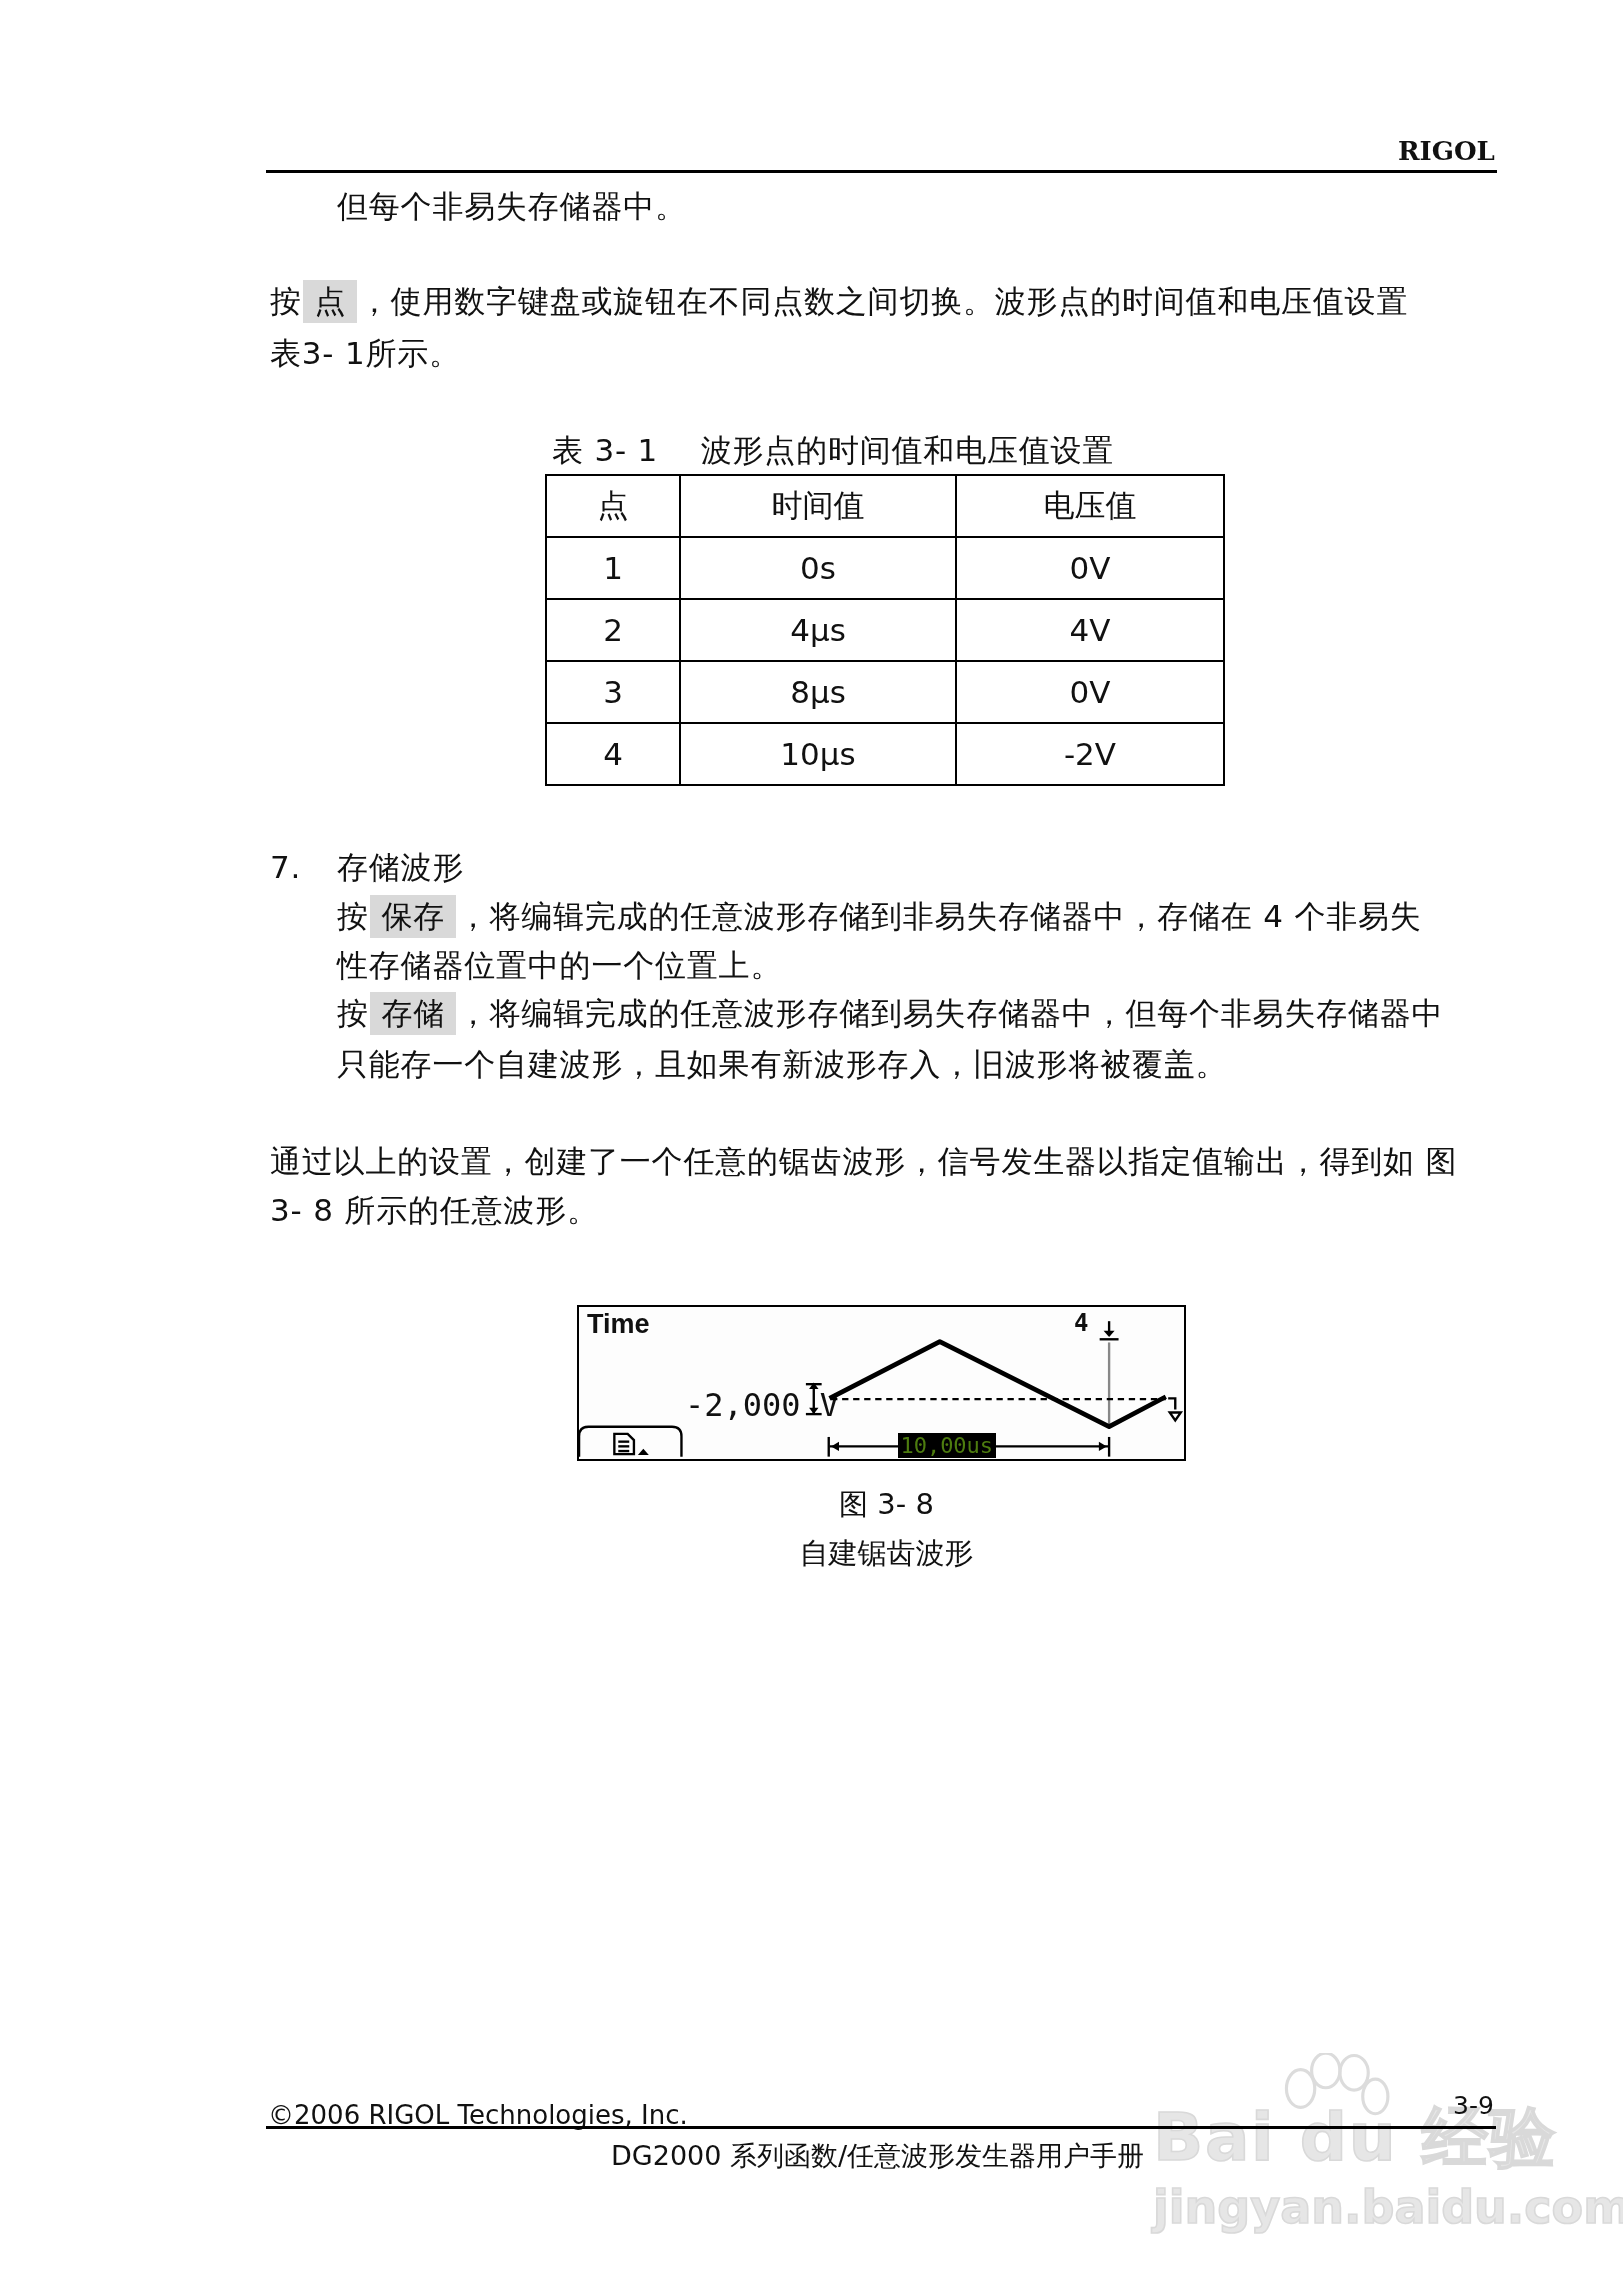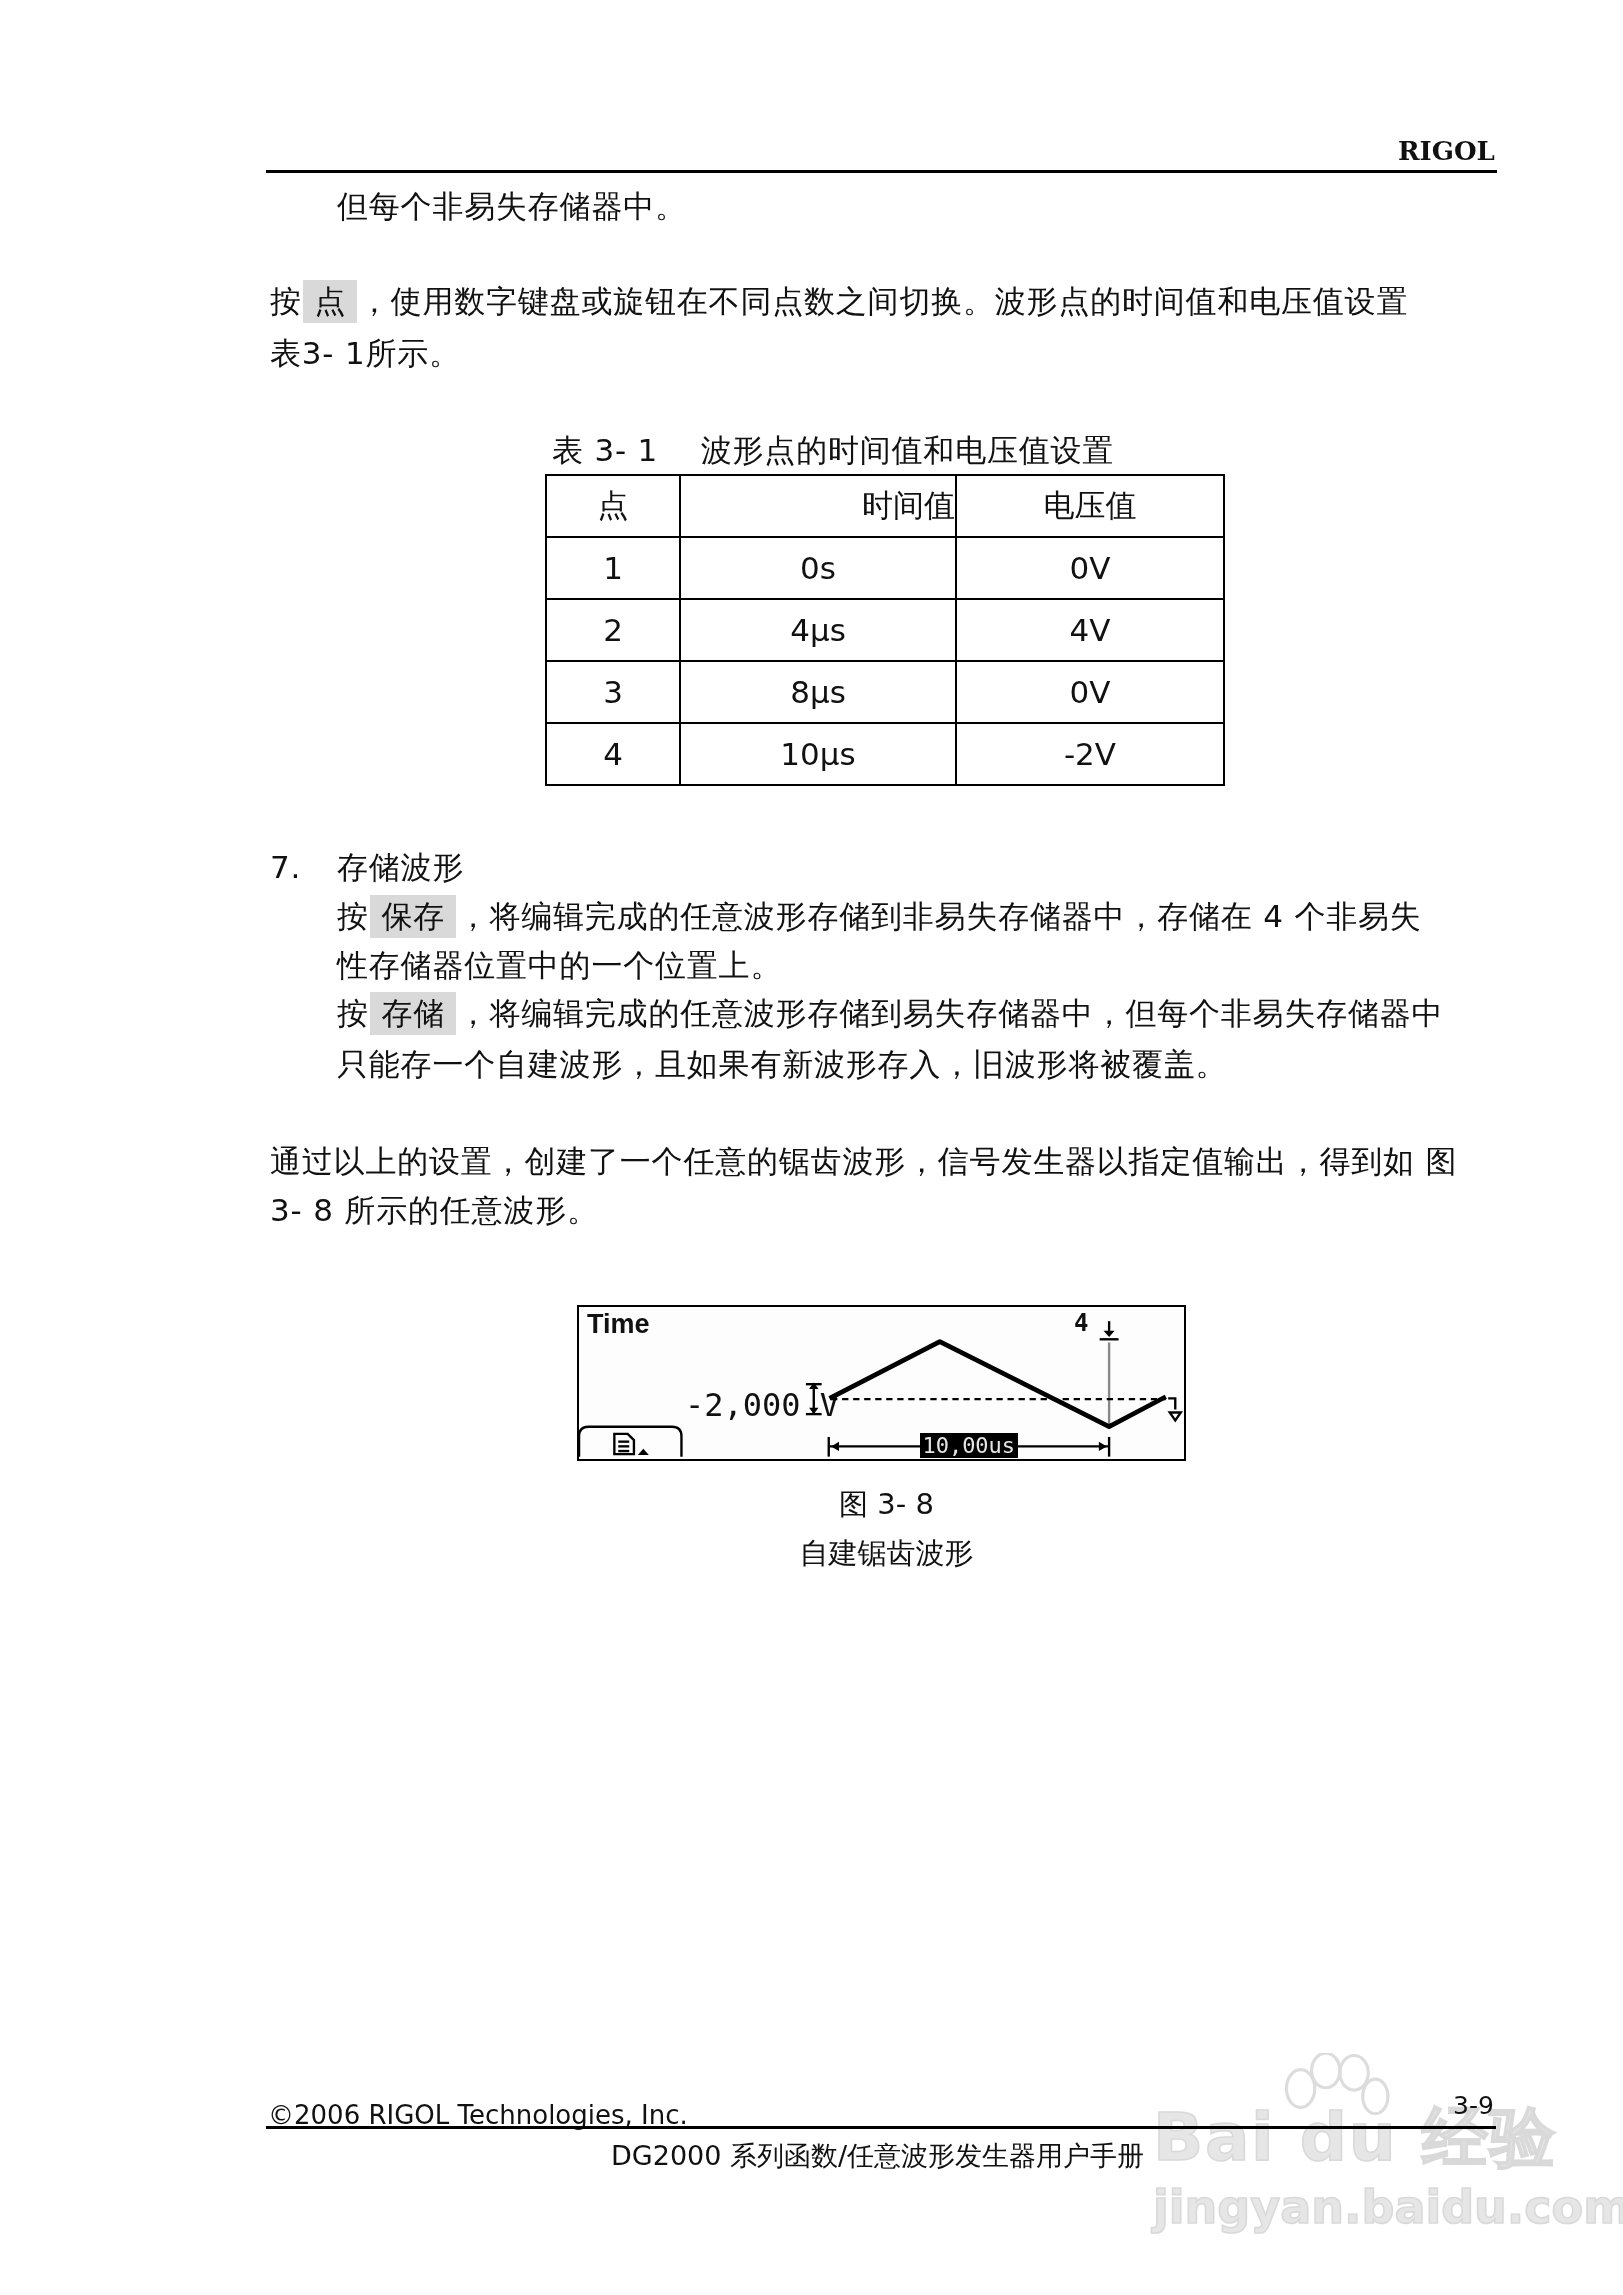--- a/index.html
+++ b/index.html
@@ -29,21 +29,21 @@
   <span>按</span><span class="hl">点</span><span>，使用数字键盘或旋钮在不同点数之间切换。波形点的时间值和电压值设置</span>
 </div>
 <div class="abs txt" style="left:270px; top:329px;">表3- 1所示。</div>
 
 <div class="abs txt" style="left:552px; top:426px; white-space:pre;">表 3- 1    波形点的时间值和电压值设置</div>
 
 <table class="dt">
   <tbody>
       <tr>
     <td style="width:132px;">点</td>
-    <td style="width:274px;text-align:right;">时间值</td>
+    <td style="width:274px;">时间值</td>
     <td style="width:266px;">电压值</td>
   </tr>
   <tr>
     <td>1</td>
     <td>0s</td>
     <td>0V</td>
   </tr>
   <tr>
     <td>2</td>
     <td>4μs</td>
@@ -114,21 +114,21 @@
       <line x1="317" y1="165" x2="317" y2="190" stroke="#000" stroke-width="3"></line>
       <line x1="673" y1="165" x2="673" y2="190" stroke="#000" stroke-width="3"></line>
       <line x1="318" y1="177" x2="672" y2="177" stroke="#000" stroke-width="3"></line>
       <polygon points="320,177 330,171 330,183" fill="#000"></polygon>
       <polygon points="670,177 660,171 660,183" fill="#000"></polygon>
     </g>
 
     <path d="M0,190 L0,164 Q0,152 12,152 L118,152 Q130,152 130,164 L130,190" fill="none" stroke="#000" stroke-width="3"></path>
   </svg>
 
-  <div class="abs scope-text" style="left:341px; top:126px; height:25px; background:#000; color:#e5e5e5; font-size:22px; line-height:25px; padding:0 2.4px;">
+  <div class="abs scope-text" style="left:319px; top:126px; height:25px; background:#000; color:#4d7c0f; font-size:22px; line-height:25px; padding:0 2.4px;">
     <span>10,00us</span>
   </div>
 
   <div class="abs" style="left:33px; top:125px; width:47px; height:24px;">
     <svg width="47" height="24" viewBox="0 0 60 30">
       <path d="M3,2 L20,2 L28,10 L28,28 L3,28 Z" fill="none" stroke="#000" stroke-width="3"></path>
       <line x1="8" y1="12" x2="22" y2="12" stroke="#000" stroke-width="3"></line>
       <line x1="8" y1="18" x2="22" y2="18" stroke="#000" stroke-width="3"></line>
       <line x1="8" y1="24" x2="22" y2="24" stroke="#000" stroke-width="3"></line>
       <polygon points="33,29 47,29 40,21" fill="#000"></polygon>

